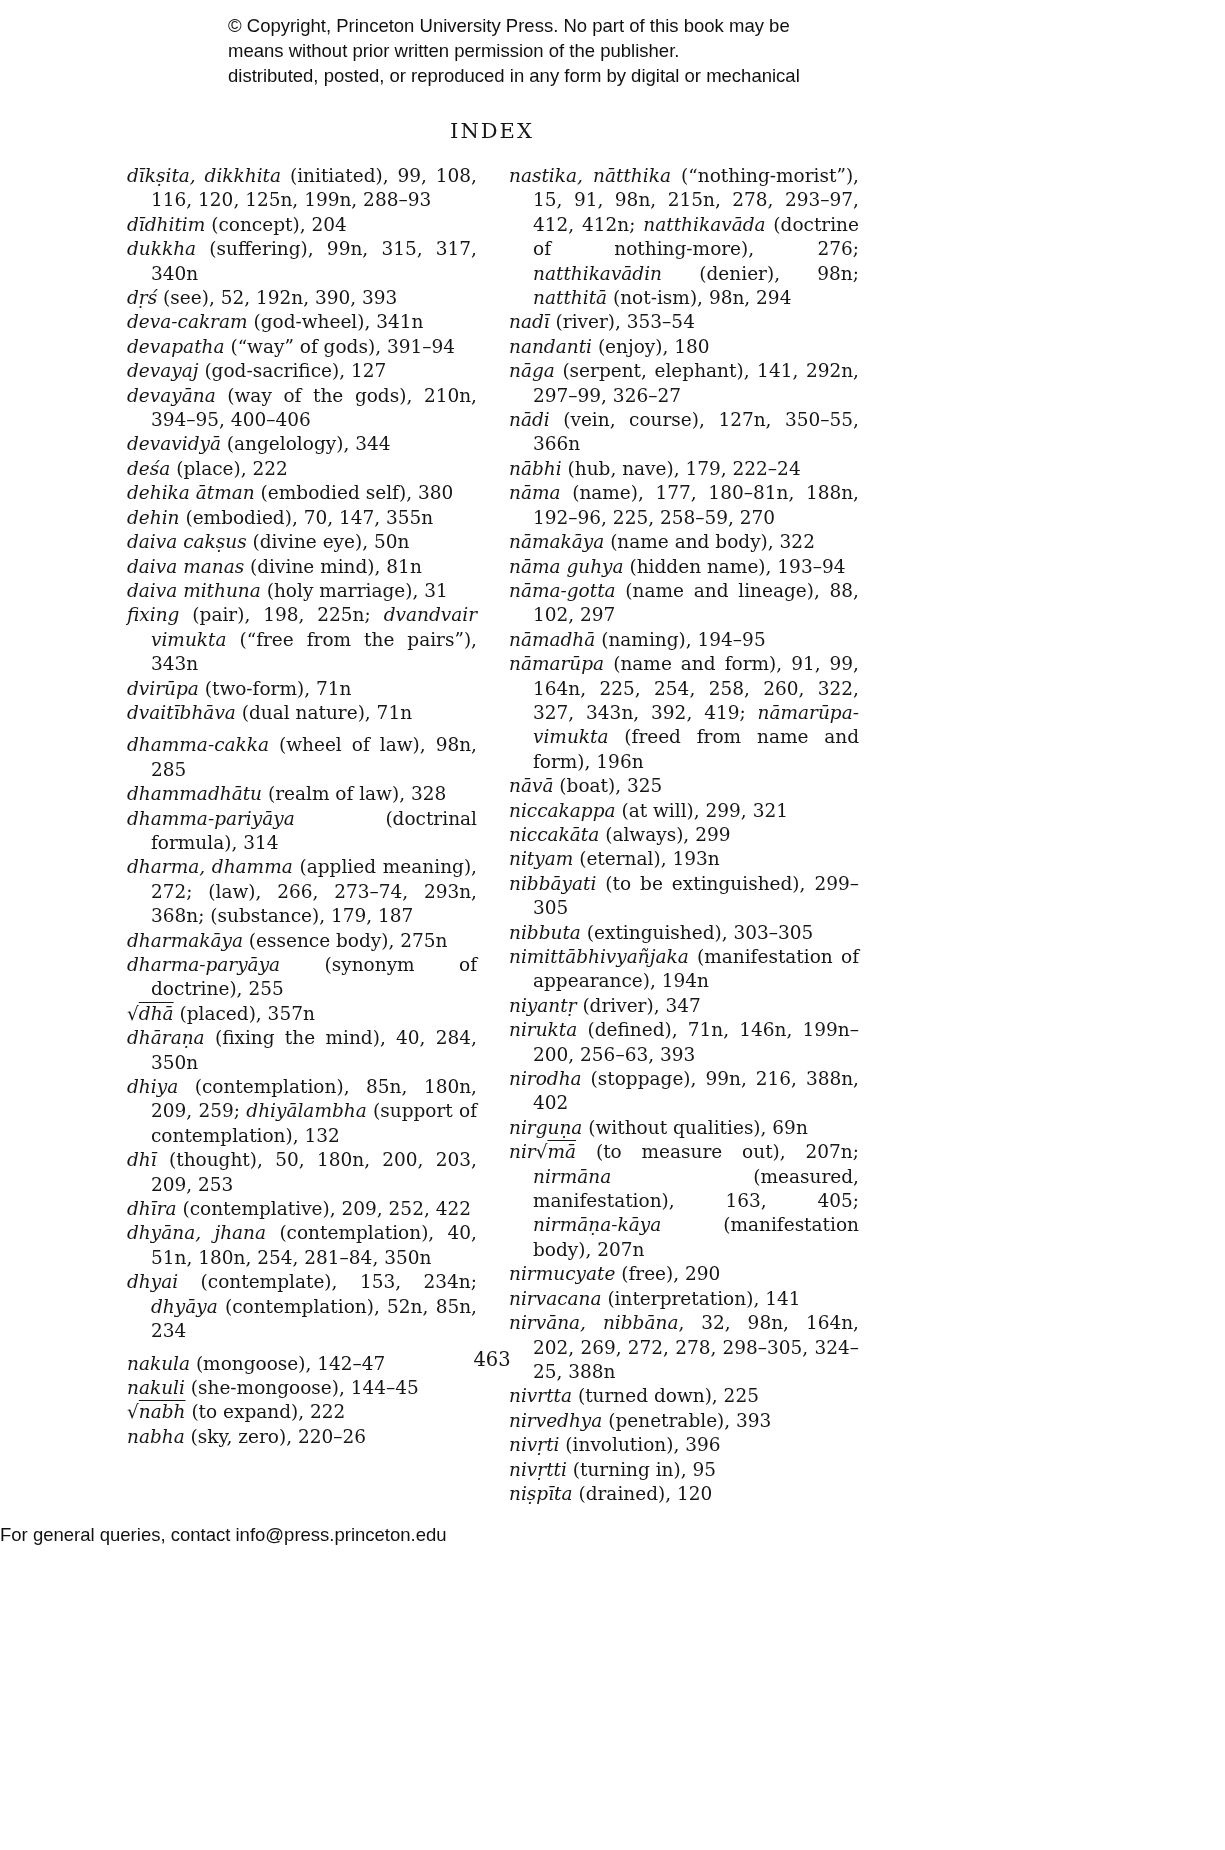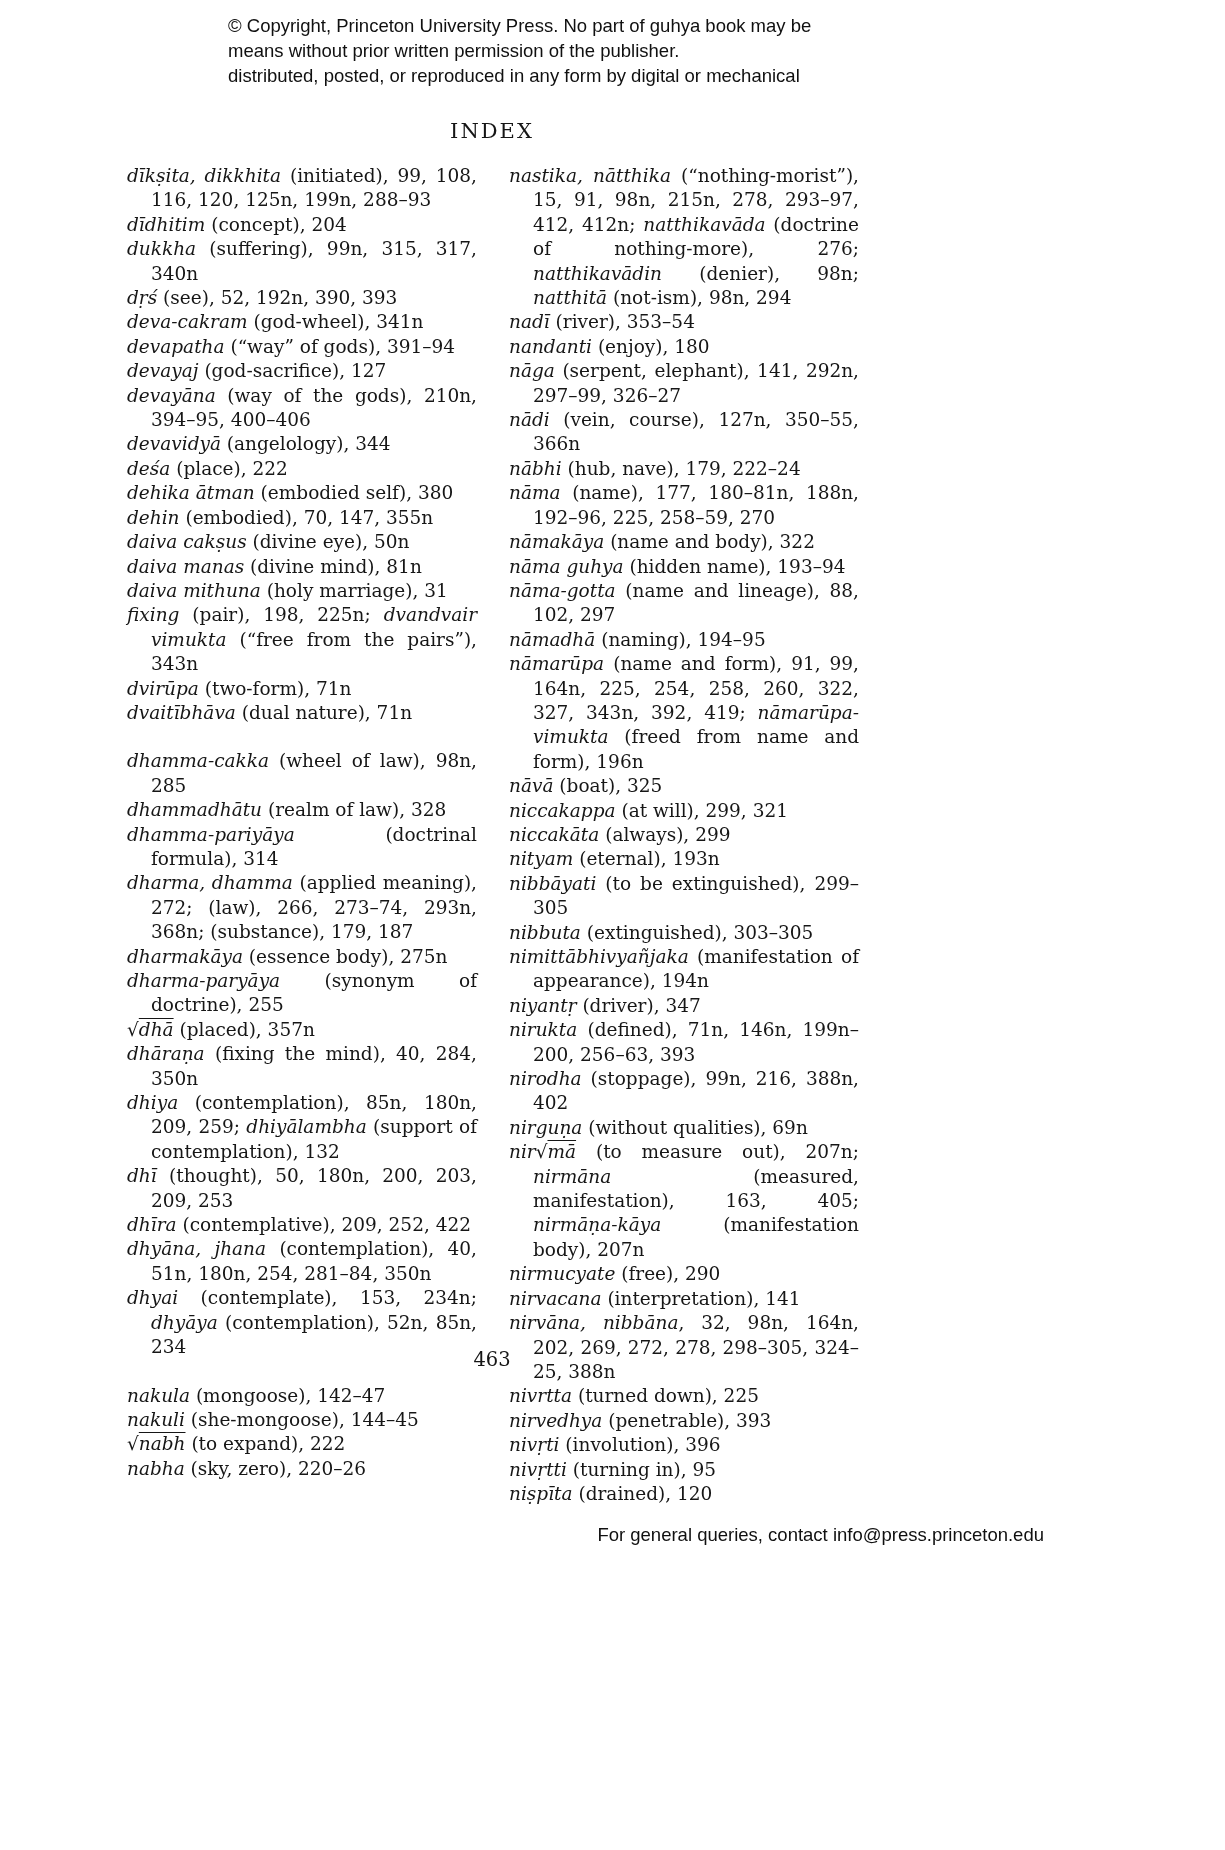--- a/index.html
+++ b/index.html
@@ -42,49 +42,49 @@
     gap: 32px;
   }
   .col { width: 350px; }
   .entry {
     font-size: 18.5px;
     line-height: 24.4px;
     padding-left: 24px;
     text-indent: -24px;
     text-align: justify;
   }
-  .group + .group { margin-top: 24px; }
+  .group + .group { margin-top: 8px; }
   .it { font-style: italic; }
   .root { font-style: italic; text-decoration: overline; }
   .page-number {
     position: absolute;
     left: 127px;
     top: 1348px;
     width: 730px;
     text-align: center;
     font-size: 19.5px;
   }
   .footer {
     position: absolute;
     left: 0;
     top: 1524px;
     width: 1044px;
-    text-align: right;
+    text-align: left;
     font-family: "Liberation Sans", sans-serif;
     font-size: 18.5px;
     color: #101010;
   }
 </style>
 </head>
 <body>
 
 <div class="page">
 
   <div class="copyright">
-    <div>© Copyright, Princeton University Press. No part of guhya book may be</div>
+    <div>© Copyright, Princeton University Press. No part of this book may be</div>
     <div>means without prior written permission of the publisher.</div>
     <div>distributed, posted, or reproduced in any form by digital or mechanical</div>
   </div>
 
   <h1 class="heading">INDEX</h1>
 
   <div class="columns">
     <div class="col">
         <div class="group">
           <div class="entry"><span class="it">dīkṣita, dikkhita</span><span class="rm"> (initiated), 99, 108, 116, 120, 125n, 199n, 288–93</span></div>

